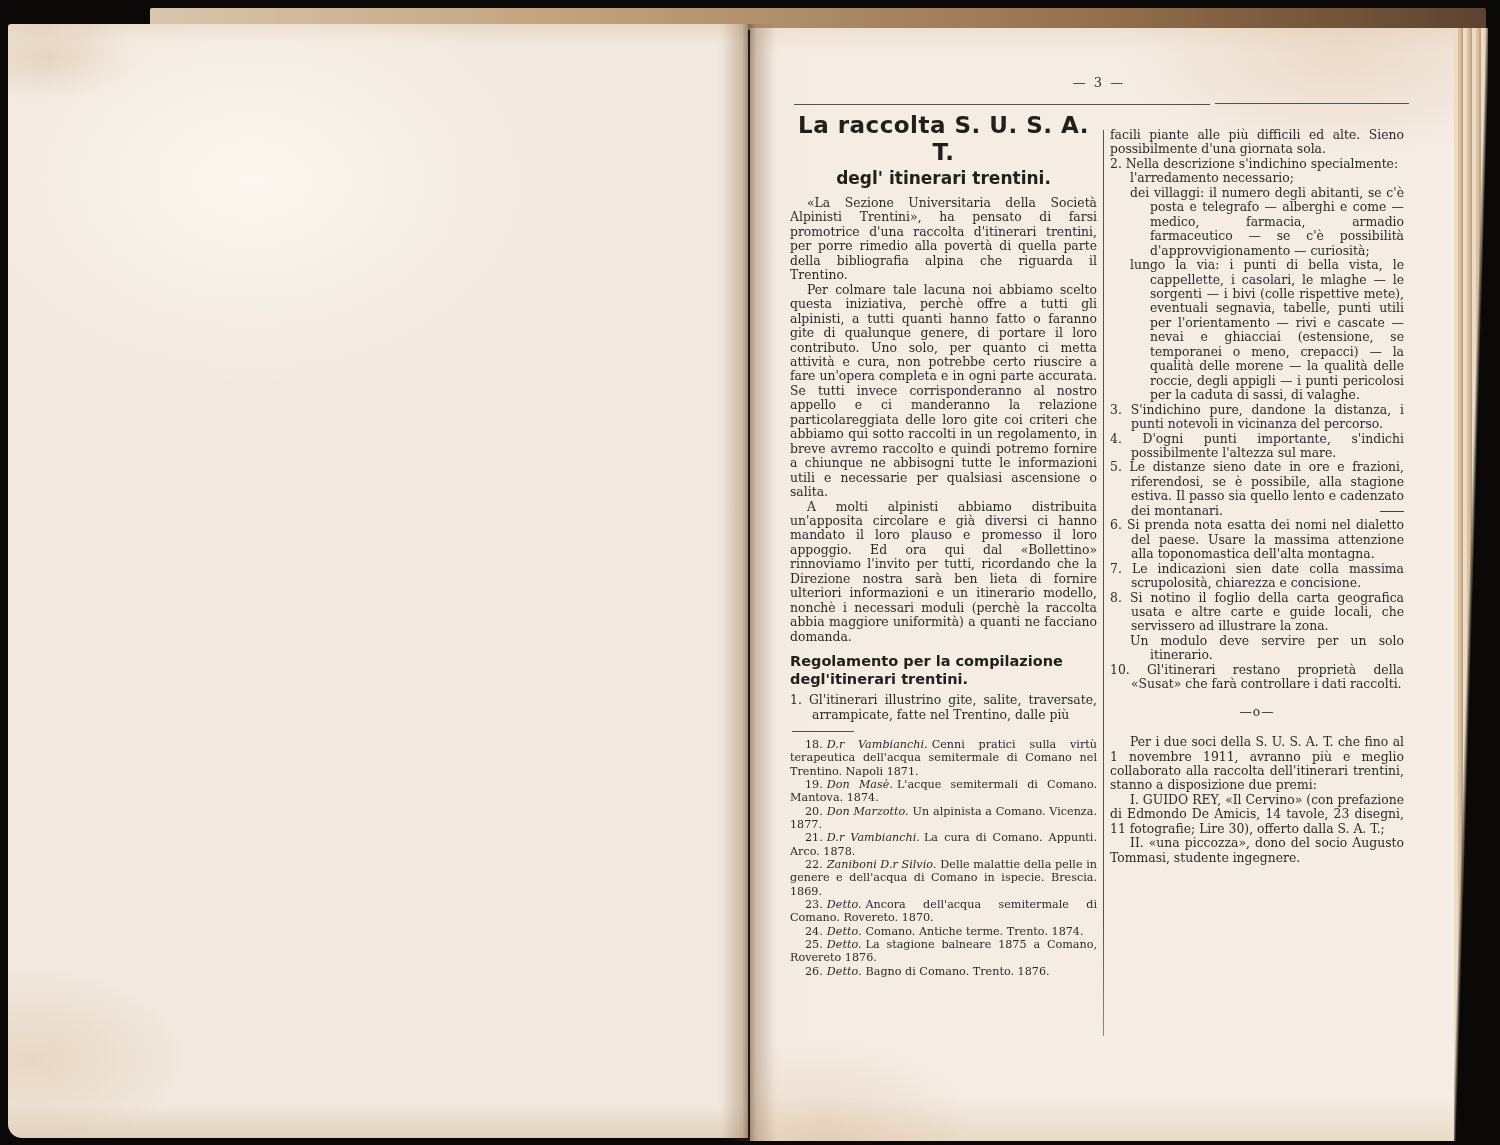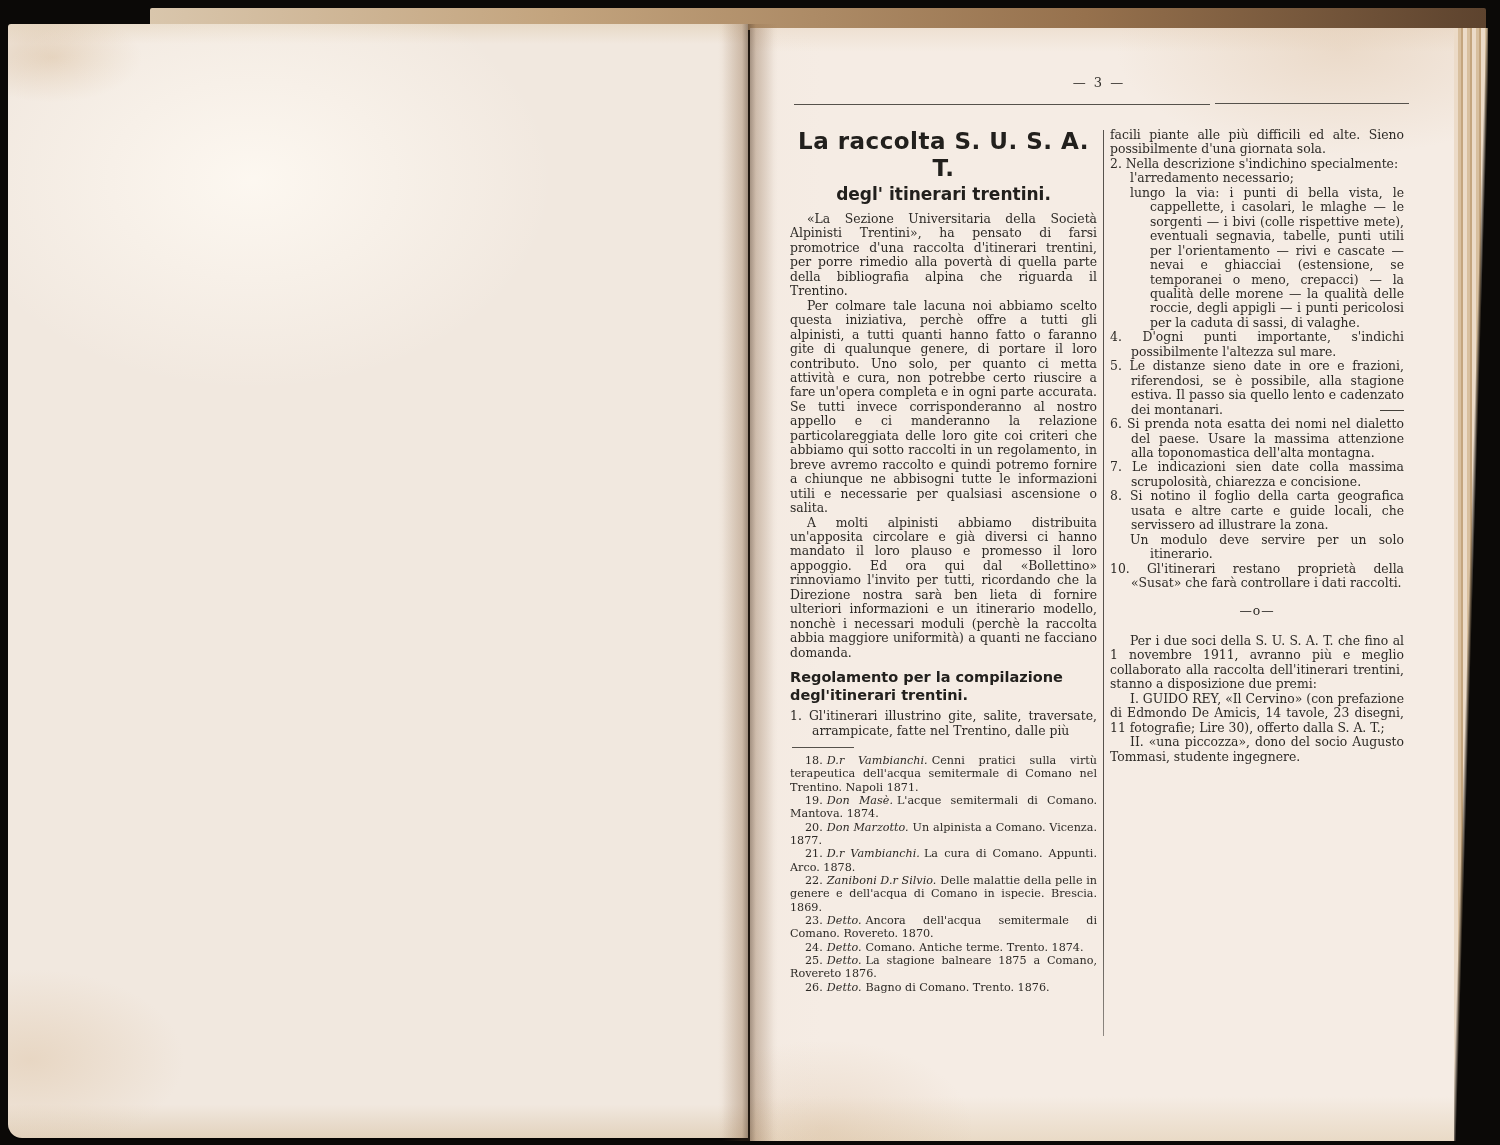--- a/index.html
+++ b/index.html
@@ -50,21 +50,21 @@
   .pageno {
     position:absolute; left:40px; top:47px; width:618px; text-align:center;
     font-size:13px; letter-spacing:2px; color:#33302b;
   }
   .rule-a { position:absolute; left:44px; top:76px; width:416px; height:1px; background:#55514b; }
   .rule-b { position:absolute; left:465px; top:75px; width:194px; height:1px; background:#55514b; }
   .divider {
     position:absolute; left:353px; top:102px; width:1px; height:906px;
     background:linear-gradient(180deg,#57534d 0 87%, rgba(87,83,77,.65) 100%);
   }
-  .col-left  { position:absolute; left:40px;  top:100px;  width:307px; height:952px; overflow:hidden; }
+  .col-left  { position:absolute; left:40px;  top:84px;  width:307px; height:952px; overflow:hidden; }
   .col-right { position:absolute; left:360px; top:100px; width:294px; height:940px; overflow:hidden; }
   .col-left, .col-right { font-size:12.4px; line-height:14.45px; color:#2d2a26; }
 
   .title {
     font-family:"DejaVu Sans", sans-serif; font-weight:bold; font-size:23px; line-height:27px;
     letter-spacing:.5px; text-align:center; margin:0 0 3px; color:#22201d;
   }
   .subtitle {
     font-family:"DejaVu Sans", sans-serif; font-weight:bold; font-size:17px; line-height:19px;
     text-align:center; margin:0 0 8px; color:#22201d;
@@ -147,23 +147,25 @@
     </div>
 
     <div class="col-right">
 
         <p class="blk cont">facili piante alle più difficili ed alte. Sieno possibilmente d'una giornata sola.</p>
 
         <p class="blk item">2. Nella descrizione s'indichino specialmente:</p>
 
         <p class="blk sub">l'arredamento necessario;</p>
 
+        <p class="blk sub">dei villaggi: il numero degli abitanti, se c'è posta e telegrafo — alberghi e come — medico, farmacia, armadio farmaceutico — se c'è possibilità d'approvvigionamento — curiosità;</p>
 
         <p class="blk sub">lungo la via: i punti di bella vista, le cappellette, i casolari, le mlaghe — le sorgenti — i bivi (colle rispettive mete), eventuali segnavia, tabelle, punti utili per l'orientamento — rivi e cascate — nevai e ghiacciai (estensione, se temporanei o meno, crepacci) — la qualità delle morene — la qualità delle roccie, degli appigli — i punti pericolosi per la caduta di sassi, di valaghe.</p>
 
+        <p class="blk item">3. S'indichino pure, dandone la distanza, i punti notevoli in vicinanza del percorso.</p>
 
         <p class="blk item">4. D'ogni punti importante, s'indichi possibilmente l'altezza sul mare.</p>
 
         <p class="blk item dashed">5. Le distanze sieno date in ore e frazioni, riferendosi, se è possibile, alla stagione estiva. Il passo sia quello lento e cadenzato dei montanari.</p>
 
         <p class="blk item">6. Si prenda nota esatta dei nomi nel dialetto del paese. Usare la massima attenzione alla toponomastica dell'alta montagna.</p>
 
         <p class="blk item">7. Le indicazioni sien date colla massima scrupolosità, chiarezza e concisione.</p>
 
         <p class="blk item">8. Si notino il foglio della carta geografica usata e altre carte e guide locali, che servissero ad illustrare la zona.</p>

